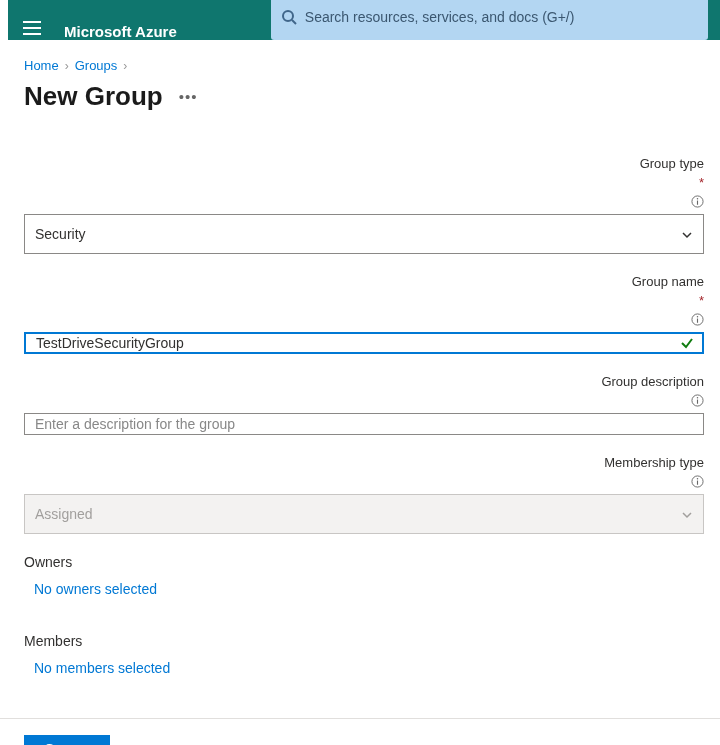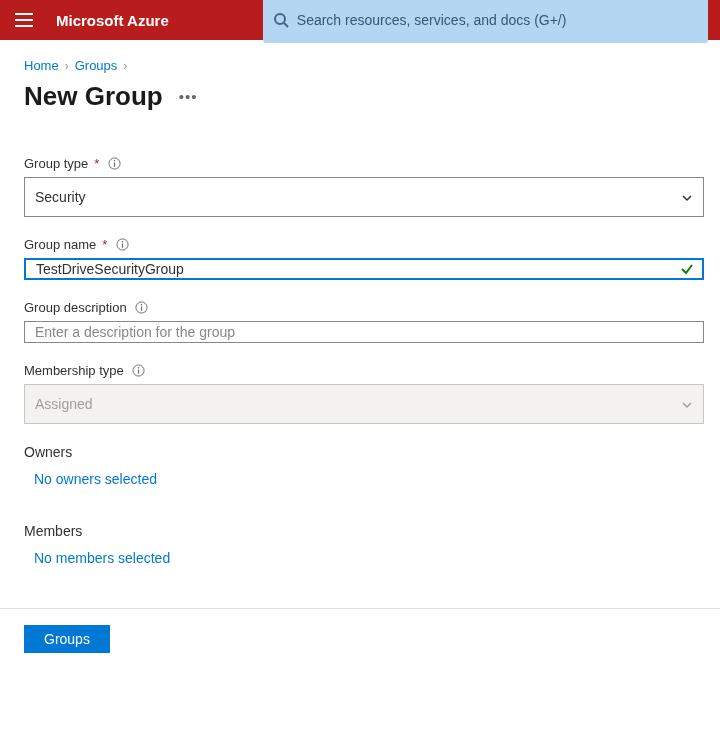--- a/index.html
+++ b/index.html
@@ -8,25 +8,26 @@
       box-sizing: border-box;
       font-family: "Segoe UI", -apple-system, BlinkMacSystemFont, sans-serif;
     }
     body {
       width: 720px;
       height: 745px;
       background: #ffffff;
       overflow: hidden;
     }
     .topbar {
-      background: #b91c1c;
+      background: #0f766e;
       height: 40px;
       display: flex;
-      align-items: center;
+      align-items: flex-end;
       padding: 0 12px;
+      margin-left: 8px;
     }
     .hamburger {
       color: #ffffff;
       width: 24px;
       height: 24px;
       display: flex;
       align-items: center;
       justify-content: center;
       cursor: pointer;
       margin-right: 20px;
@@ -114,22 +115,23 @@
       letter-spacing: 1px;
     }
     .field-group {
       margin-bottom: 20px;
     }
     .field-label {
       font-size: 13px;
       color: #323130;
       margin-bottom: 6px;
       display: flex;
-      align-items: flex-start;
+      align-items: flex-end;
       gap: 4px;
+      flex-direction: column;
     }
     .required {
       color: #a4262c;
       margin-left: 2px;
     }
     .info-icon {
       width: 14px;
       height: 14px;
       display: inline-flex;
       align-items: center;

